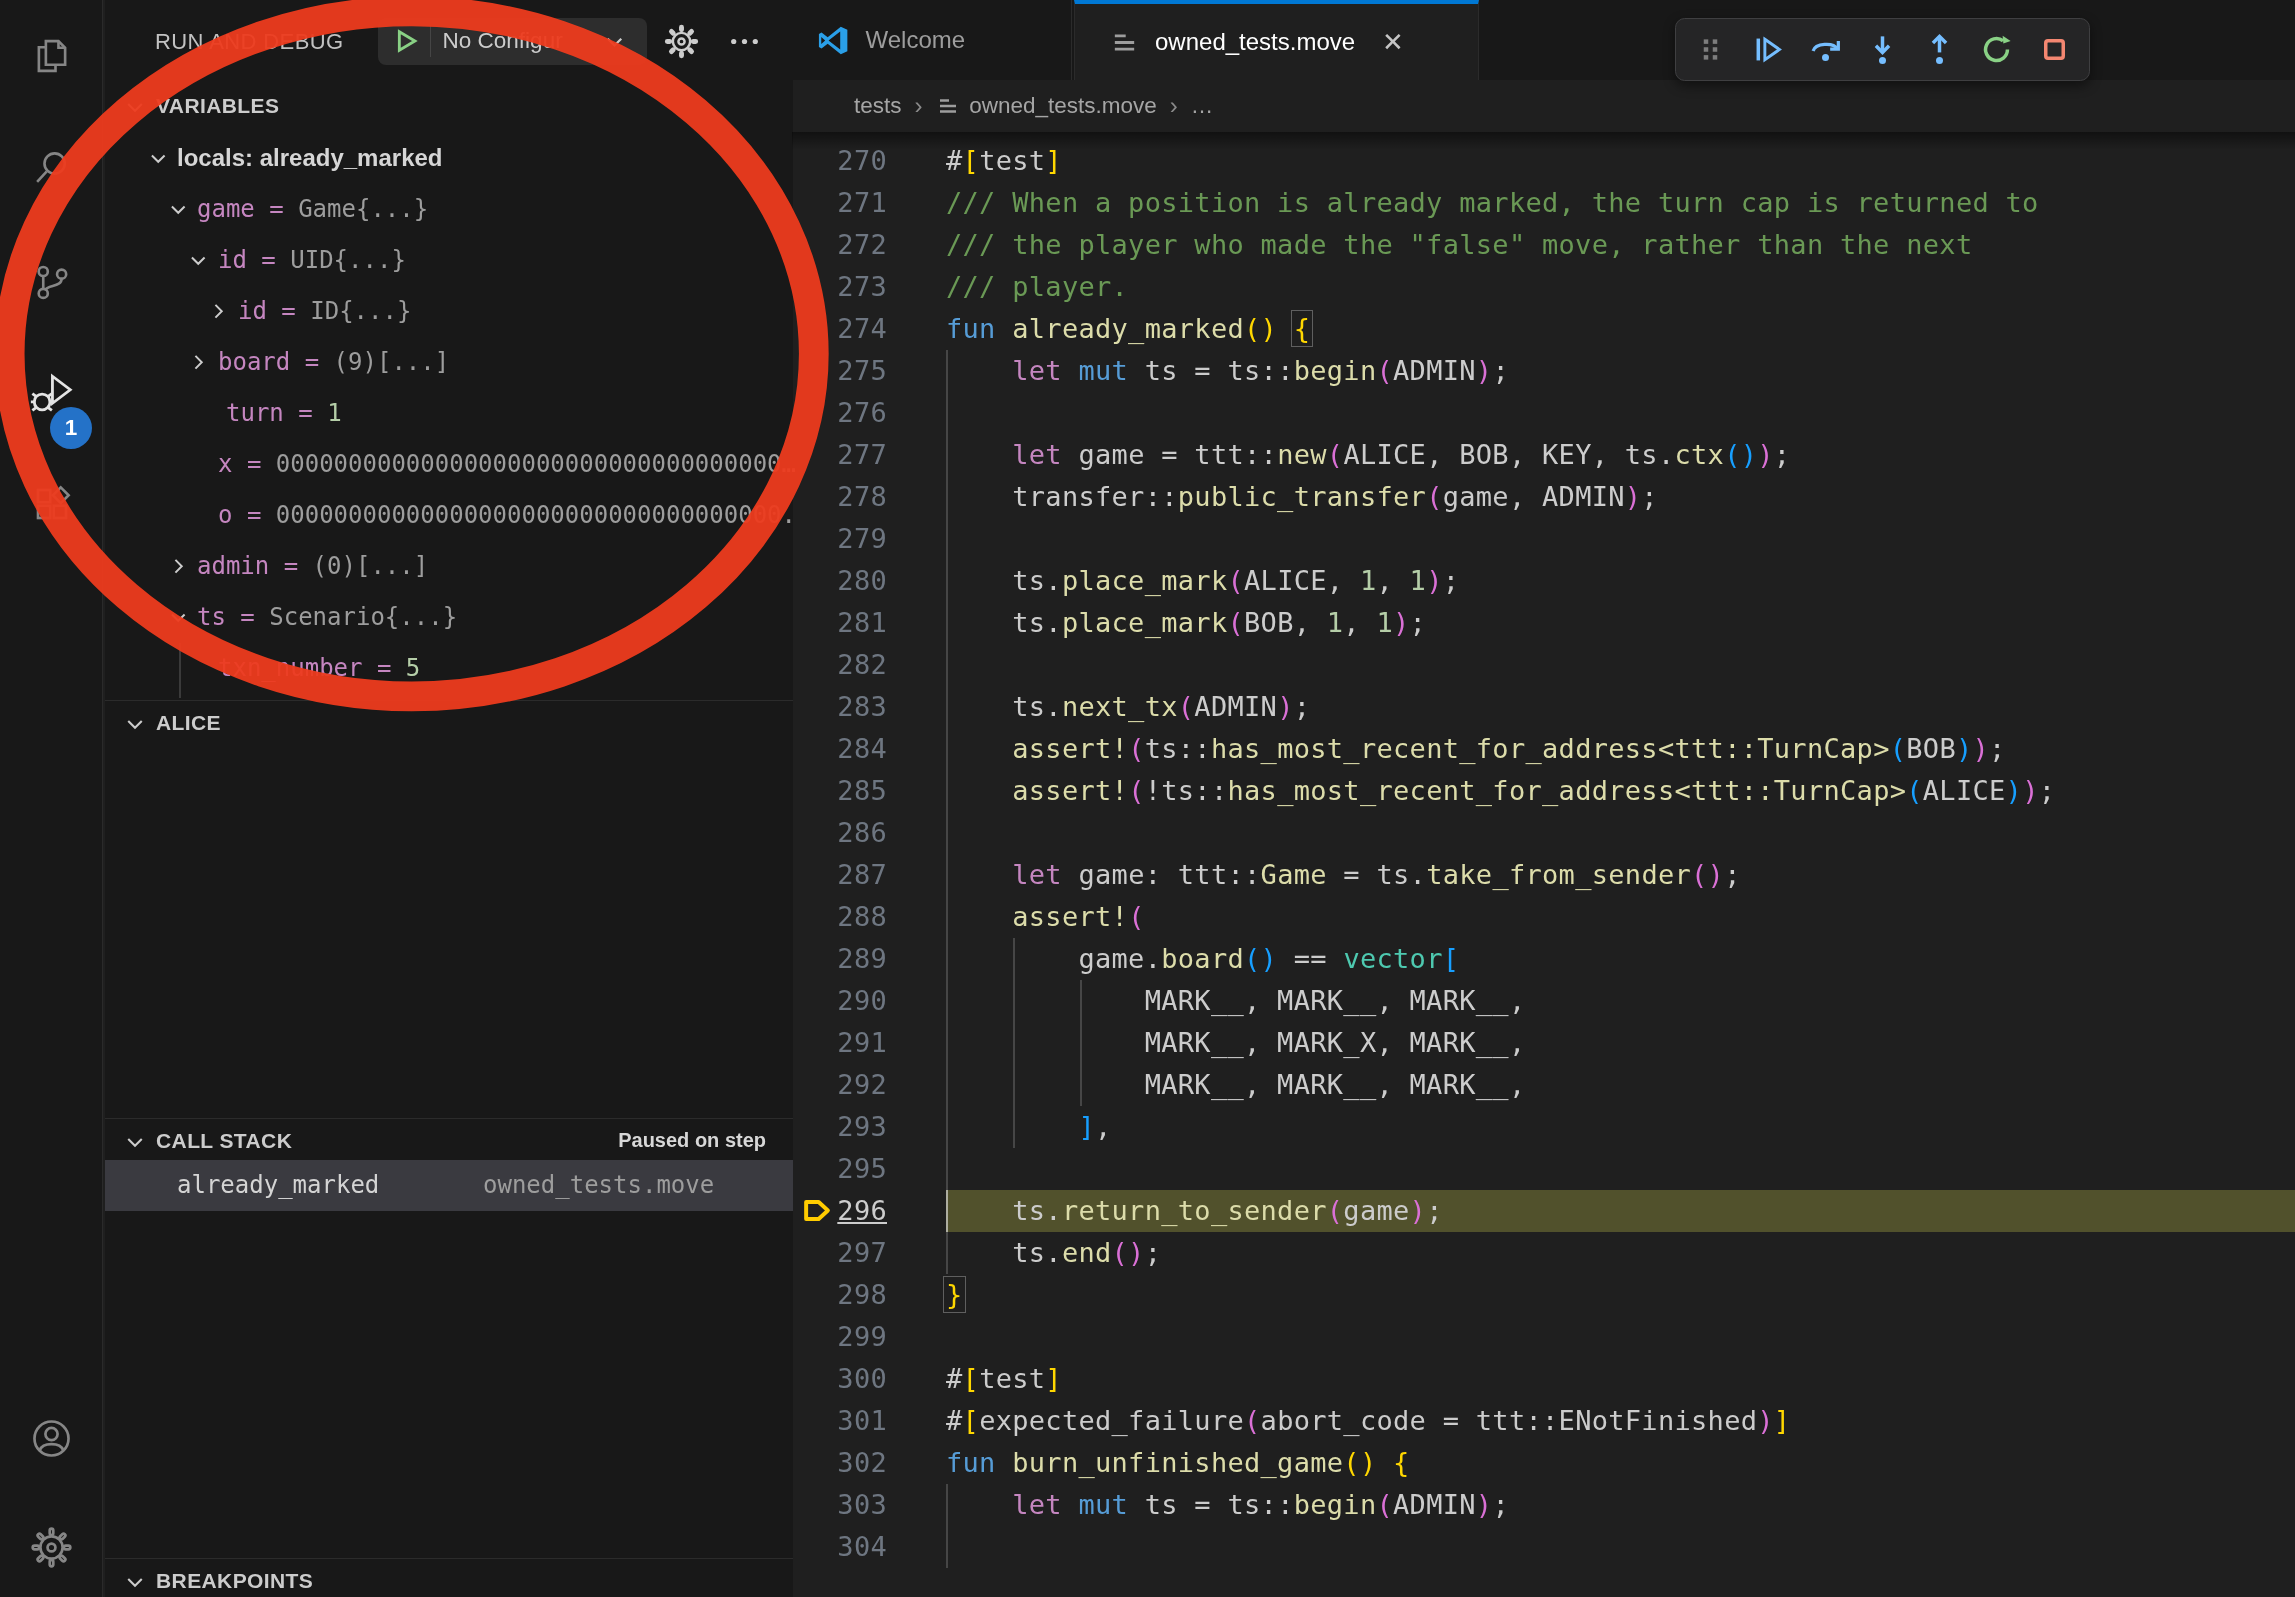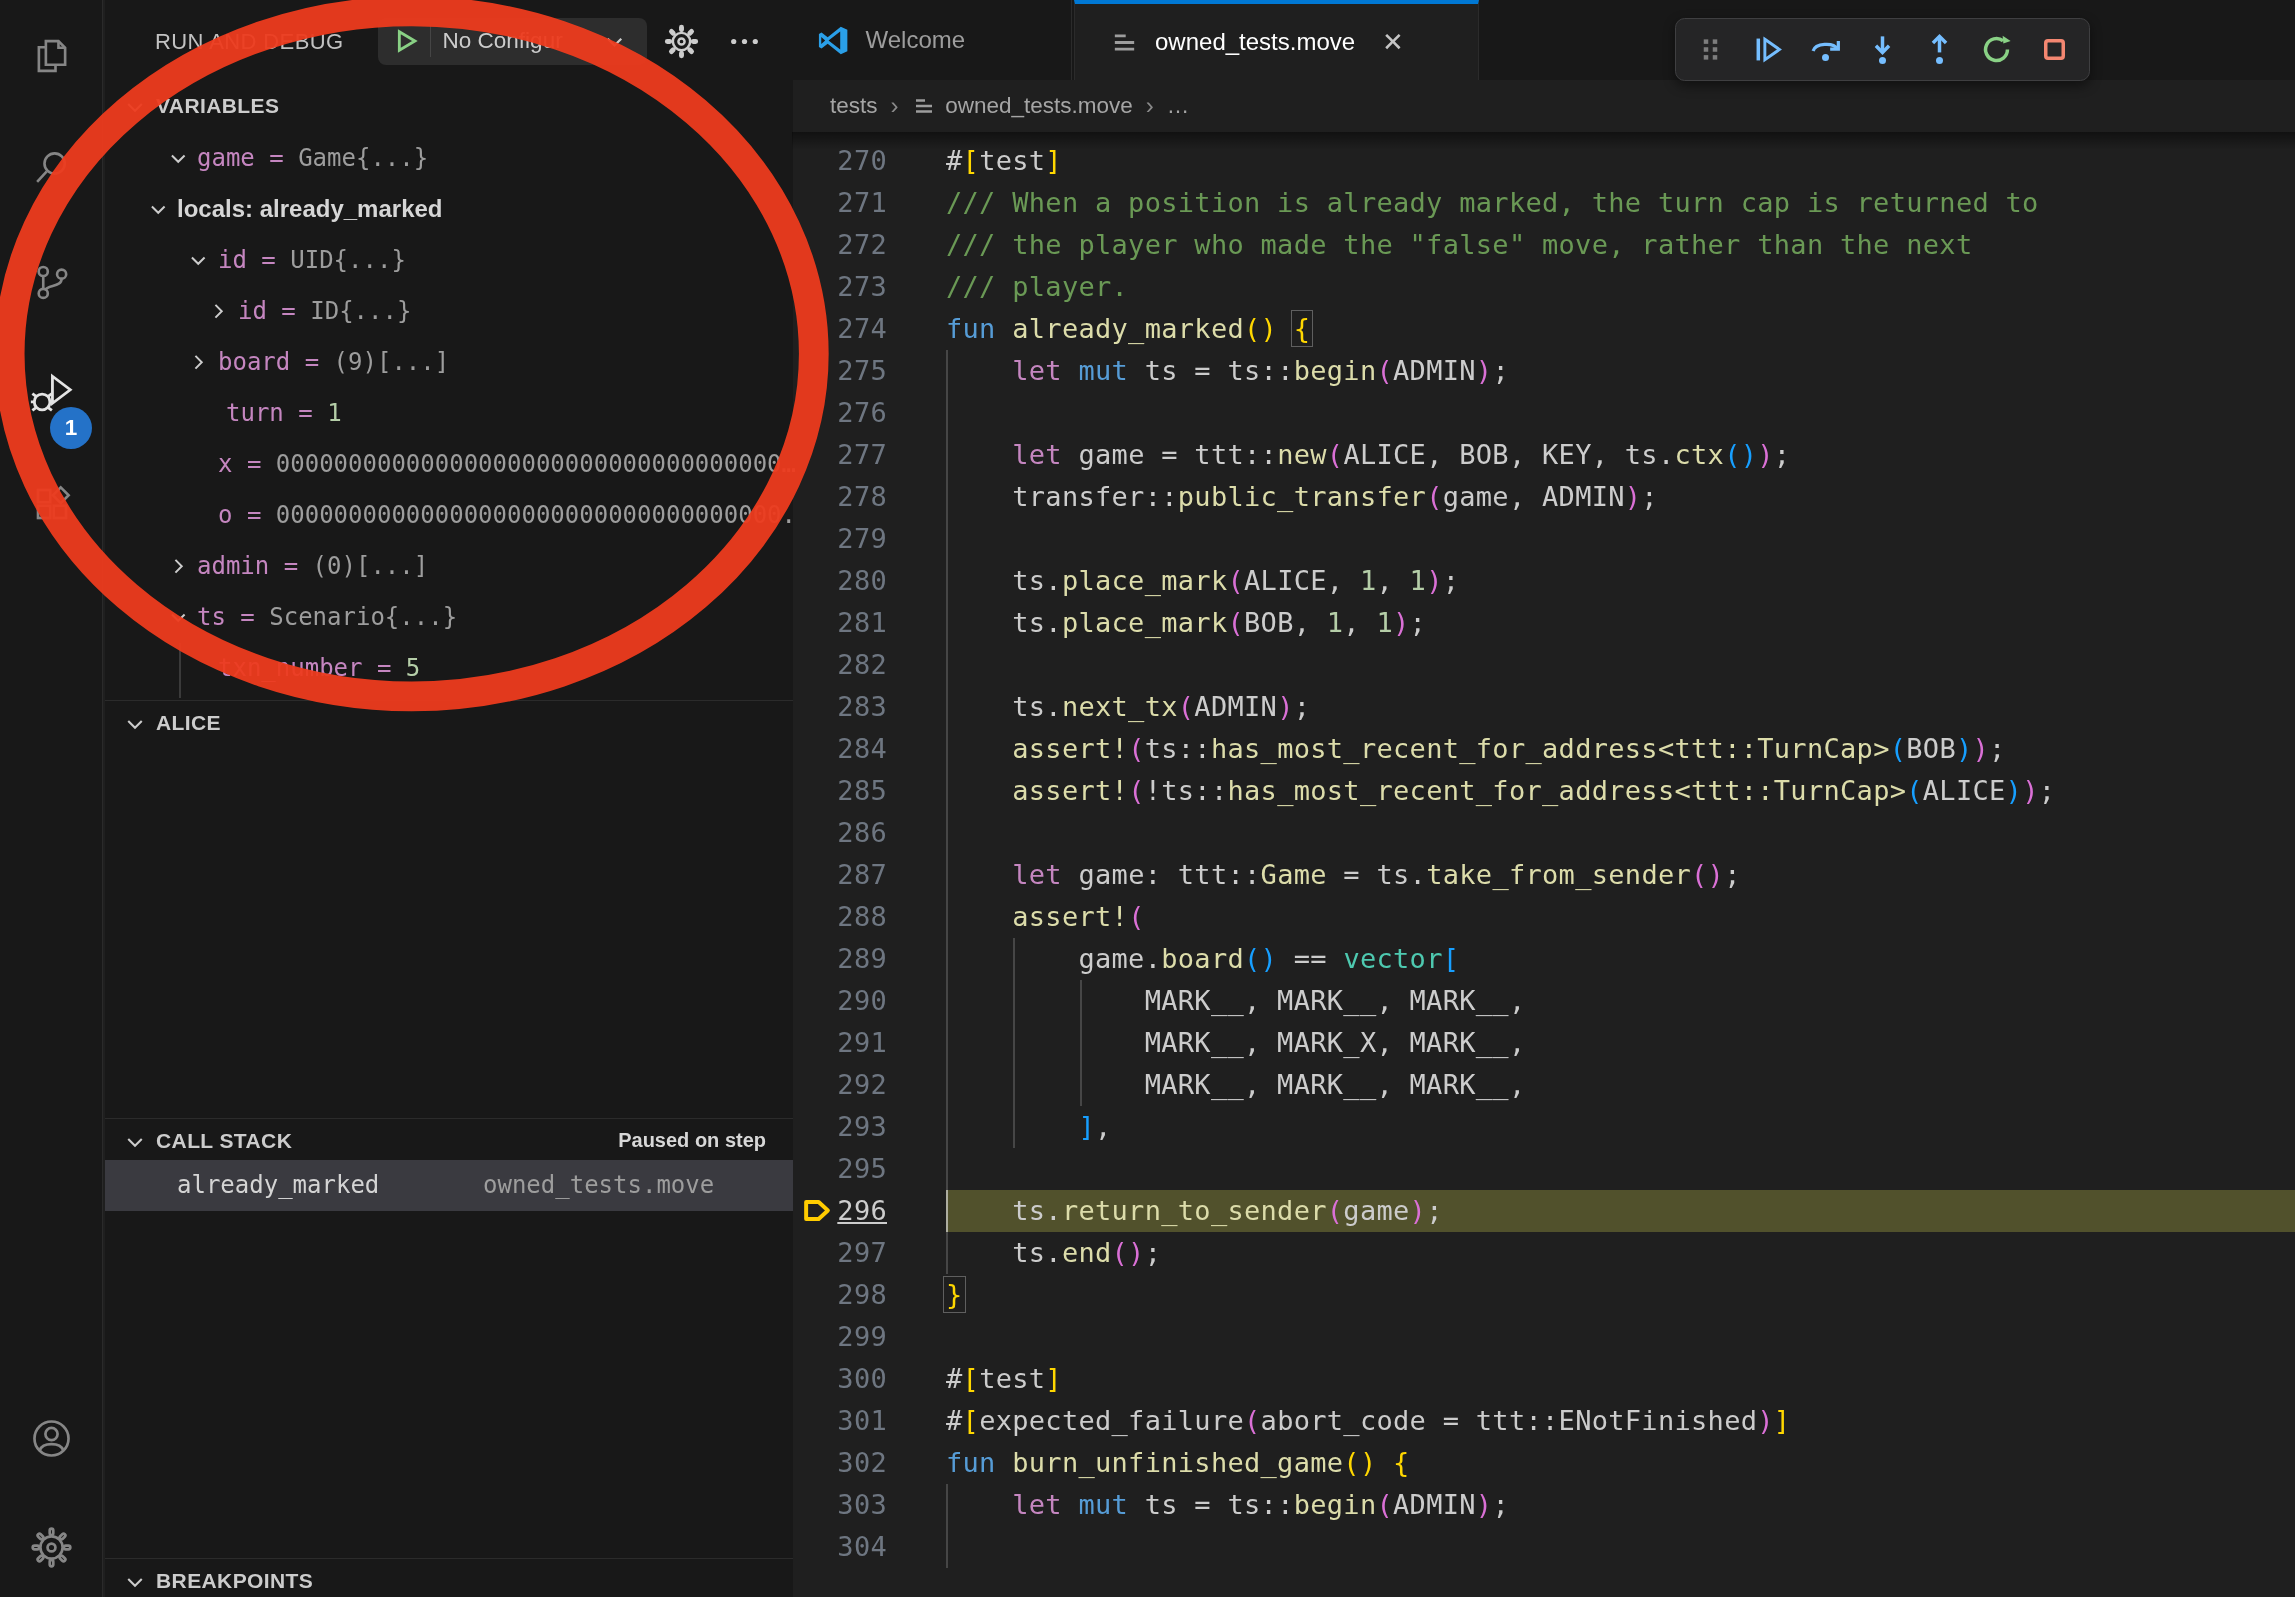--- a/index.html
+++ b/index.html
@@ -205,30 +205,30 @@
 
     <div class="section-h" style="top:84px;height:50px;border-top:none">
       <span class="twist"><svg width="24" height="24" viewBox="0 0 16 16">
             <path d="M3.5 6l4.5 4.5L12.5 6" fill="none" stroke="#cccccc" stroke-width="1.4"></path>
           </svg></span>
       <span class="lbl">VARIABLES</span>
     </div>
 
     <div class="var-tree" id="var-tree">
         <div class="tree-row">
+          <span class="twist" style="left:42px"><svg width="22.5" height="22.5" viewBox="0 0 16 16">
+              <path d="M3.5 6l4.5 4.5L12.5 6" fill="none" stroke="#cccccc" stroke-width="1.4"></path>
+            </svg></span>
+          <span class="txt scope" style="left:72px">locals: already_marked</span>
+        </div>
+        <div class="tree-row">
           <span class="twist" style="left:62px"><svg width="22.5" height="22.5" viewBox="0 0 16 16">
               <path d="M3.5 6l4.5 4.5L12.5 6" fill="none" stroke="#cccccc" stroke-width="1.4"></path>
             </svg></span>
           <span class="txt" style="left:92px"><span class="vname">game</span><span class="veq"> = </span><span class="vval ">Game{...}</span></span>
-        </div>
-        <div class="tree-row">
-          <span class="twist" style="left:42px"><svg width="22.5" height="22.5" viewBox="0 0 16 16">
-              <path d="M3.5 6l4.5 4.5L12.5 6" fill="none" stroke="#cccccc" stroke-width="1.4"></path>
-            </svg></span>
-          <span class="txt scope" style="left:72px">locals: already_marked</span>
         </div>
         <div class="tree-row">
           <span class="twist" style="left:82px"><svg width="22.5" height="22.5" viewBox="0 0 16 16">
               <path d="M3.5 6l4.5 4.5L12.5 6" fill="none" stroke="#cccccc" stroke-width="1.4"></path>
             </svg></span>
           <span class="txt" style="left:113px"><span class="vname">id</span><span class="veq"> = </span><span class="vval ">UID{...}</span></span>
         </div>
         <div class="tree-row">
           <span class="twist" style="left:102px"><svg width="22.5" height="22.5" viewBox="0 0 16 16">
               <path d="M6 3.5l4.5 4.5L6 12.5" fill="none" stroke="#cccccc" stroke-width="1.4"></path>
@@ -309,21 +309,21 @@
             <g stroke="#9d9d9d" stroke-width="2.4" fill="none">
               <path d="M4 6.5h9M4 12h16M4 17.5h16"></path>
             </g>
           </svg>
         <span class="tlabel">owned_tests.move</span>
         <span class="tclose">✕</span>
       </div>
     </div>
 
     <div class="breadcrumb">
-      <span style="margin-left:38px">tests</span>
+      <span style="margin-left:62px">tests</span>
       <span class="bc-sep">›</span>
       <svg width="24" height="24" viewBox="0 0 24 24" style="margin-right:9.7px">
           <g stroke="#9d9d9d" stroke-width="2.4" fill="none">
             <path d="M4 6.5h9M4 12h16M4 17.5h16"></path>
           </g>
         </svg>
       <span>owned_tests.move</span>
       <span class="bc-sep">›</span>
       <span>…</span>
     </div>

